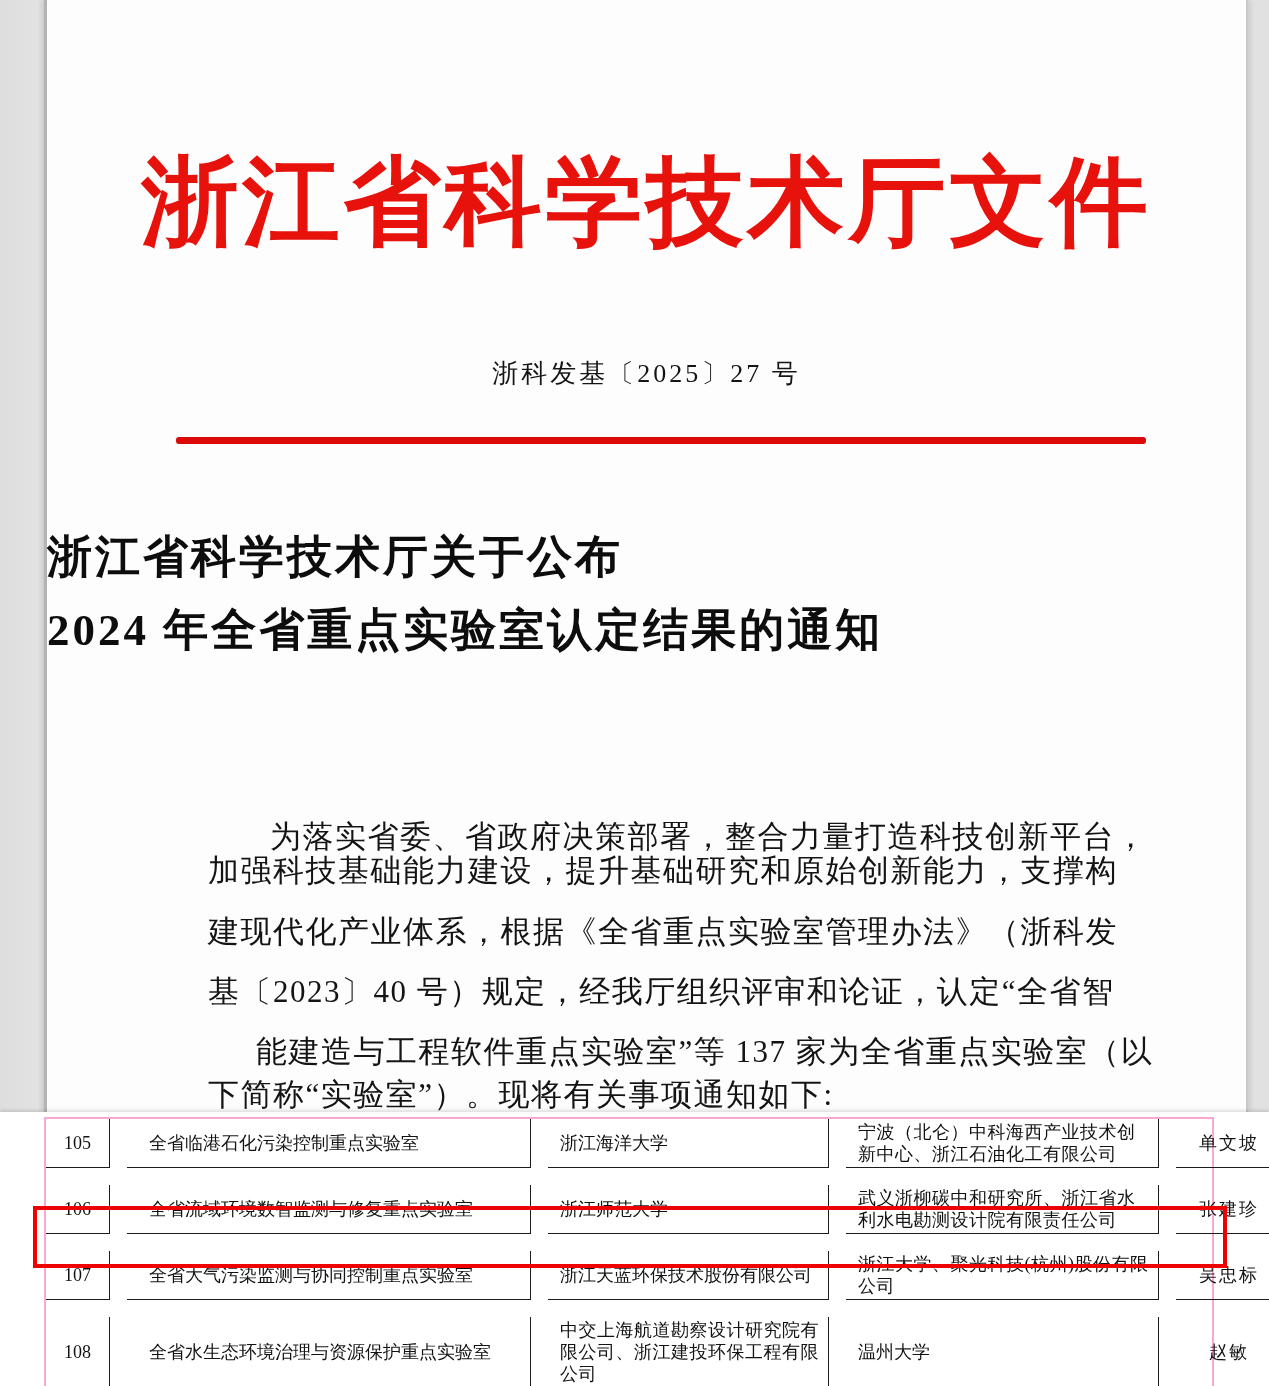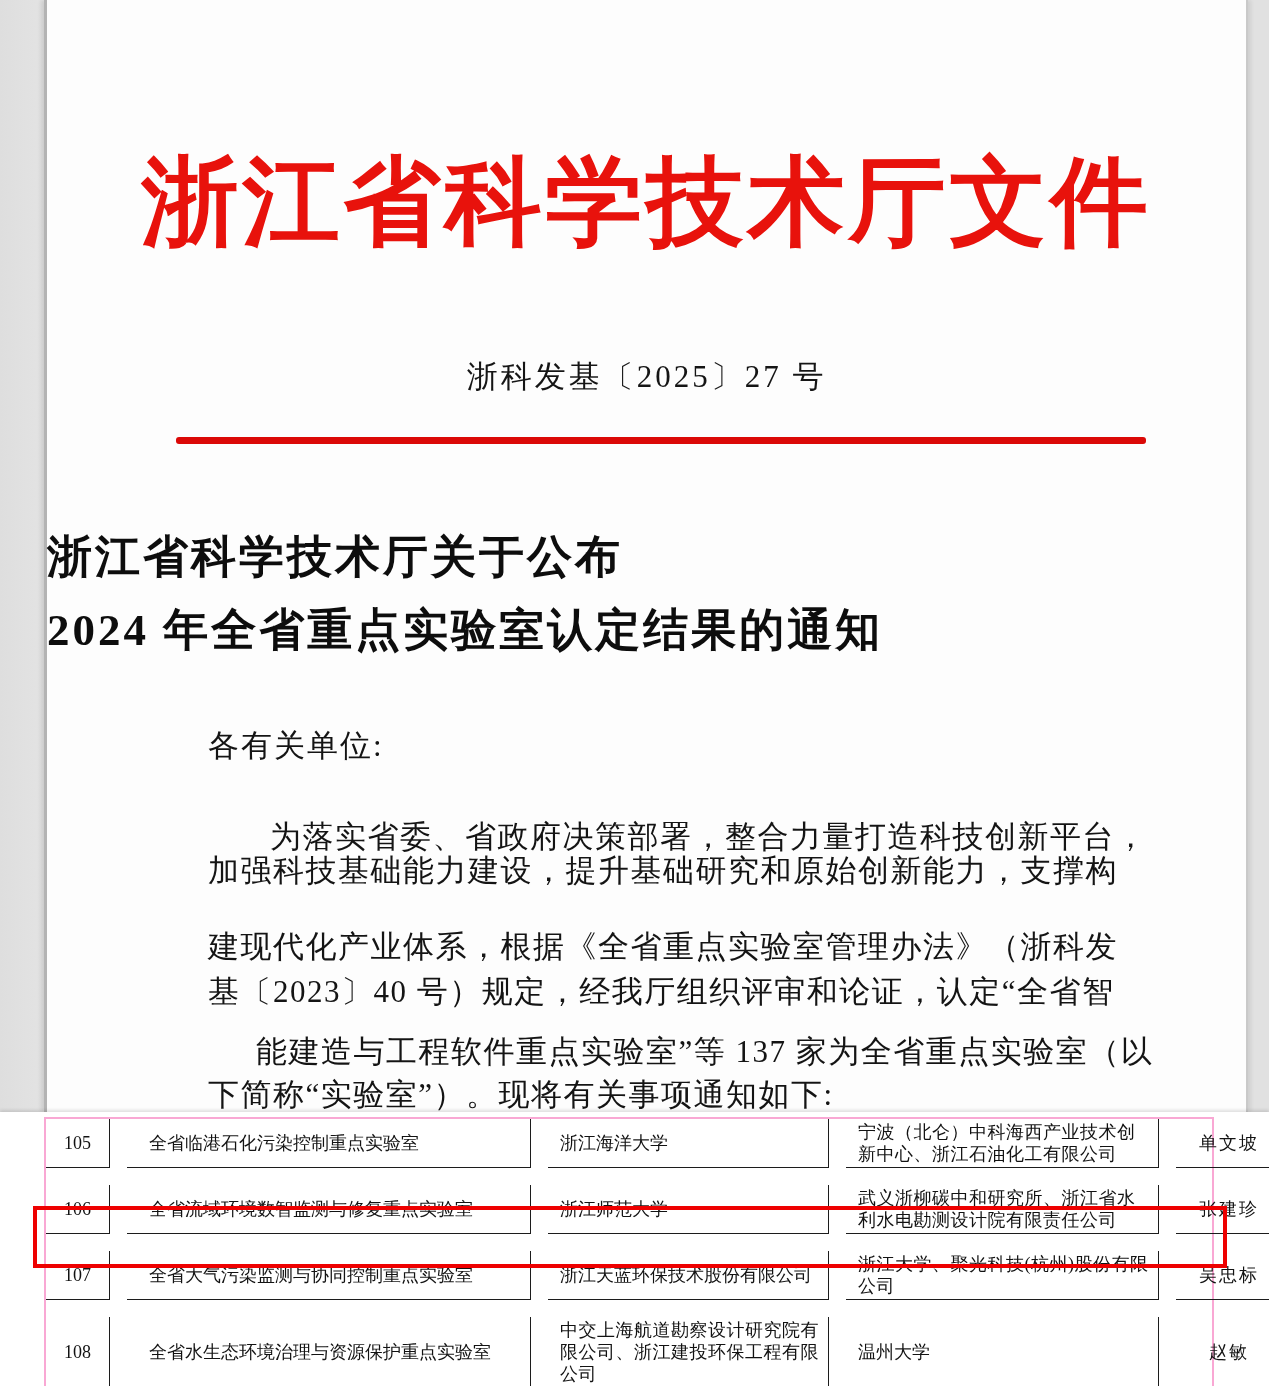--- a/index.html
+++ b/index.html
@@ -29,21 +29,21 @@
     position: absolute; left: 0; top: 150px; width: 100%;
     text-align: center;
     font-size: 97px; line-height: 1.1; font-weight: bold;
     letter-spacing: 4px;
     color: #e8120c;
     white-space: nowrap;
   }
   .doc-number {
     position: absolute; left: 0; top: 356px; width: 100%;
     text-align: center;
-    font-size: 31px; letter-spacing: 3px;
+    font-size: 26px; letter-spacing: 3px;
     color: #151515;
   }
   .red-rule {
     position: absolute; left: 129px; top: 437px;
     width: 970px; height: 7px;
     background: #db0907;
     border-radius: 3px;
   }
   .notice-title { 
     position: absolute; left: 0; width: 100%;
@@ -56,21 +56,21 @@
   .salutation {
     position: absolute; left: 161px; top: 725px;
     font-size: 31px; letter-spacing: 2px; color: #141414;
   }
   .body-line {
     position: absolute; left: 161px; width: 960px;
     font-size: 31px; letter-spacing: 1.5px; color: #141414;
     white-space: nowrap;
   }
   .body-line.indent { padding-left: 62px; margin-top: 27px; }
-  .bl0 { top: 789px; } .bl1 { top: 850px; } .bl2 { top: 911px; margin-top: 15px; }
+  .bl0 { top: 789px; } .bl1 { top: 850px; } .bl2 { top: 911px; }
   .bl3 { top: 971px; } .bl4 { top: 1031px; margin-left: 48px; } .bl5 { top: 1074px; }
 
   
   .bottom-section {
     position: absolute; left: 0; top: 1112px;
     width: 1269px; height: 274px;
     background: #ffffff;
     box-shadow: 0 -2px 3px rgba(0,0,0,0.12);
   }
   .result-table {
@@ -110,21 +110,20 @@
 <body>
 
 <div class="stage">
 
   <div class="page">
     <div class="letterhead-title">浙江省科学技术厅文件</div>
     <div class="doc-number">浙科发基〔2025〕27 号</div>
     <div class="red-rule"></div>
     <div class="notice-title l1">浙江省科学技术厅关于公布</div>
     <div class="notice-title l2">2024 年全省重点实验室认定结果的通知</div>
-    <div class="salutation">各有关单位:</div>
     <div class="body-line indent bl0">为落实省委、省政府决策部署，整合力量打造科技创新平台，</div>
     <div class="body-line bl1">加强科技基础能力建设，提升基础研究和原始创新能力，支撑构</div>
     <div class="body-line bl2">建现代化产业体系，根据《全省重点实验室管理办法》（浙科发</div>
     <div class="body-line bl3">基〔2023〕40 号）规定，经我厅组织评审和论证，认定“全省智</div>
     <div class="body-line bl4">能建造与工程软件重点实验室”等 137 家为全省重点实验室（以</div>
     <div class="body-line bl5">下简称“实验室”）。现将有关事项通知如下:</div>
   </div>
 
   <div class="bottom-section">
     <div class="result-table">

